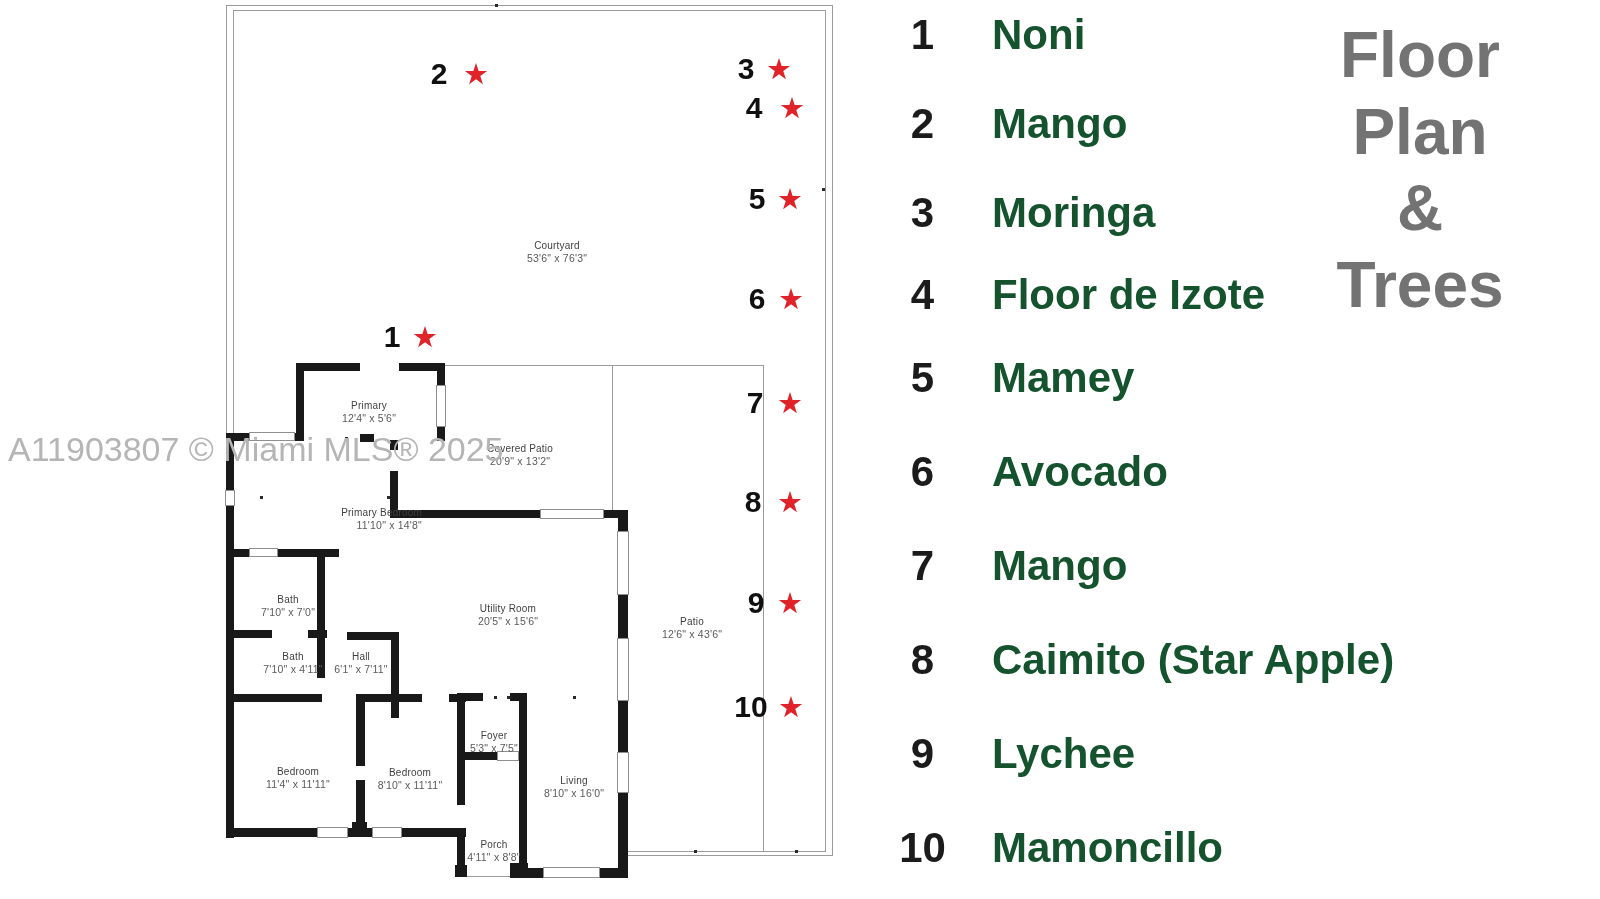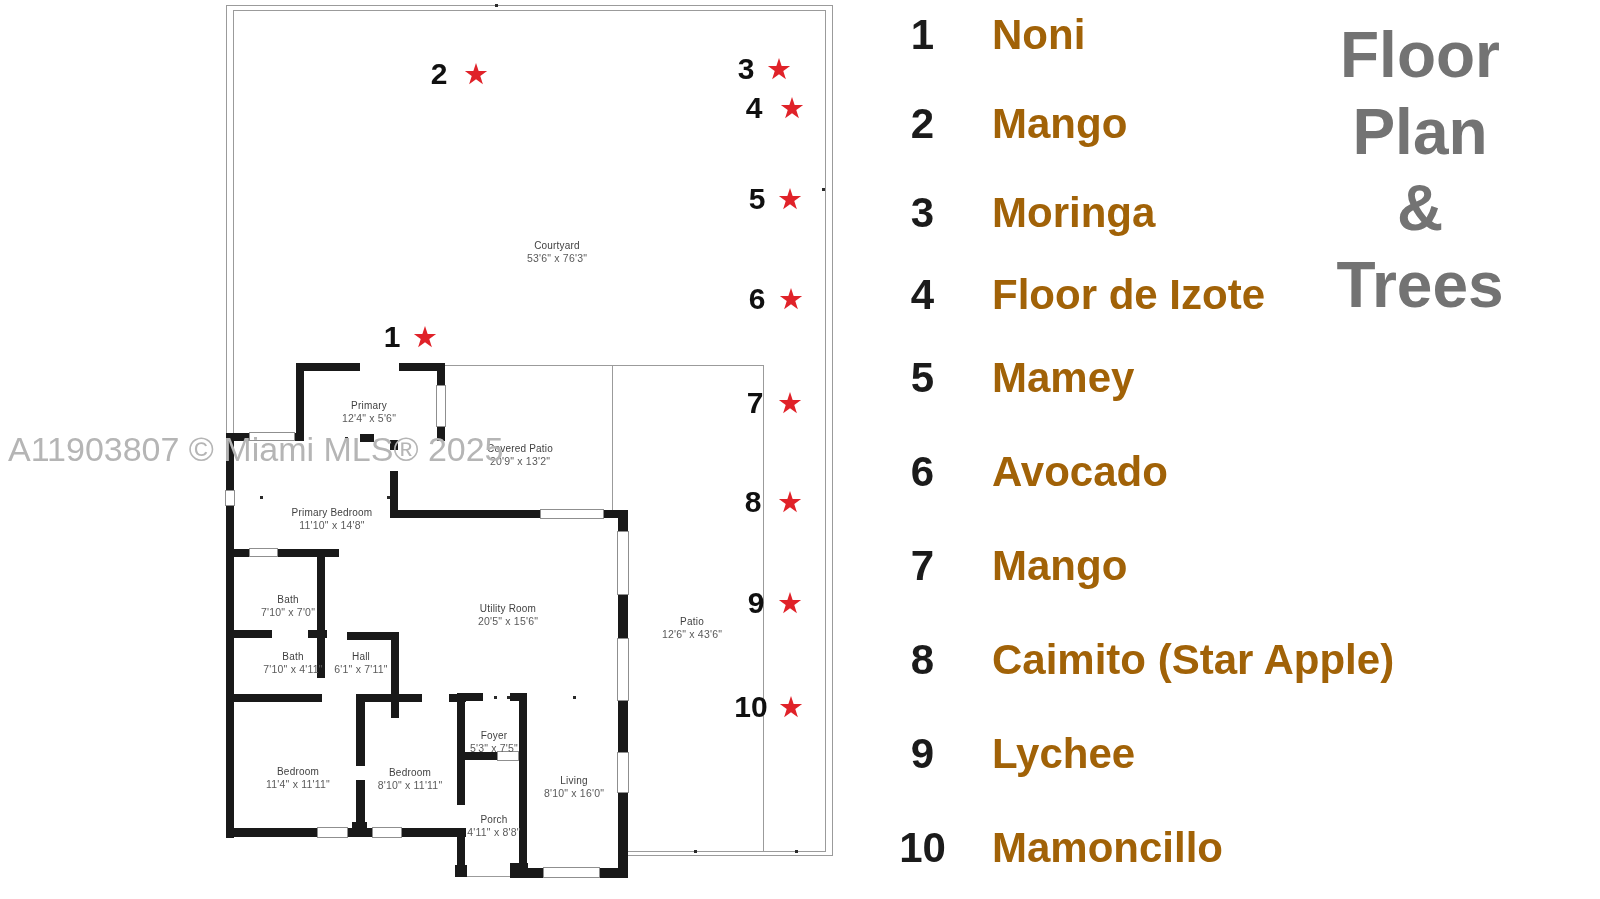--- a/index.html
+++ b/index.html
@@ -19,21 +19,21 @@
   .room .rdims{font-size:10.5px;line-height:12px;color:#5a5a5a;letter-spacing:.2px;}
   
   .mnum{position:absolute;width:52px;text-align:center;font-size:30px;line-height:32px;
         font-weight:bold;color:#101010;}
   .mstar{position:absolute;width:30px;text-align:center;font-size:29px;line-height:34px;
          color:#e02229;}
   
   .lrow-num{position:absolute;left:875px;width:95px;text-align:center;font-size:42px;
             line-height:50px;font-weight:bold;color:#1b1b1b;}
   .lrow-name{position:absolute;left:992px;font-size:42px;line-height:50px;font-weight:bold;
-             color:#a16207;white-space:nowrap;}
+             color:#14532d;white-space:nowrap;}
   
   .title-line{position:absolute;left:1310px;width:220px;text-align:center;font-size:64px;
               line-height:64px;font-weight:bold;color:#737373;}
   
   .wm{position:absolute;left:8px;top:431px;font-size:34px;line-height:36px;color:#b5b5b5;
       white-space:nowrap;z-index:50;}
 </style>
 </head>
 <body>
 
@@ -122,21 +122,21 @@
       <div class="rdims">53'6" x 76'3"</div>
     </div>
     <div class="room" style="left:279px;top:400px;">
       <div class="rname">Primary</div>
       <div class="rdims">12'4" x 5'6"</div>
     </div>
     <div class="room" style="left:430px;top:443px;">
       <div class="rname">Covered Patio</div>
       <div class="rdims">20'9" x 13'2"</div>
     </div>
-    <div class="room" style="left:242px;top:507px;">
+    <div class="room" style="left:242px;top:507px;text-align:right;">
       <div class="rname">Primary Bedroom</div>
       <div class="rdims">11'10" x 14'8"</div>
     </div>
     <div class="room" style="left:198px;top:594px;">
       <div class="rname">Bath</div>
       <div class="rdims">7'10" x 7'0"</div>
     </div>
     <div class="room" style="left:418px;top:603px;">
       <div class="rname">Utility Room</div>
       <div class="rdims">20'5" x 15'6"</div>
@@ -162,21 +162,21 @@
       <div class="rdims">11'4" x 11'11"</div>
     </div>
     <div class="room" style="left:320px;top:767px;">
       <div class="rname">Bedroom</div>
       <div class="rdims">8'10" x 11'11"</div>
     </div>
     <div class="room" style="left:484px;top:775px;">
       <div class="rname">Living</div>
       <div class="rdims">8'10" x 16'0"</div>
     </div>
-    <div class="room" style="left:404px;top:814px;">
+    <div class="room" style="left:404px;top:839px;">
       <div class="rname">Porch</div>
       <div class="rdims">4'11" x 8'8"</div>
     </div>
 
     <div class="mnum" style="left:366px;top:321px;">1</div>
     <div class="mstar" style="left:410px;top:320px;">★</div>
     <div class="mnum" style="left:413px;top:58px;">2</div>
     <div class="mstar" style="left:461px;top:57px;">★</div>
     <div class="mnum" style="left:720px;top:53px;">3</div>
     <div class="mstar" style="left:764px;top:52px;">★</div>

